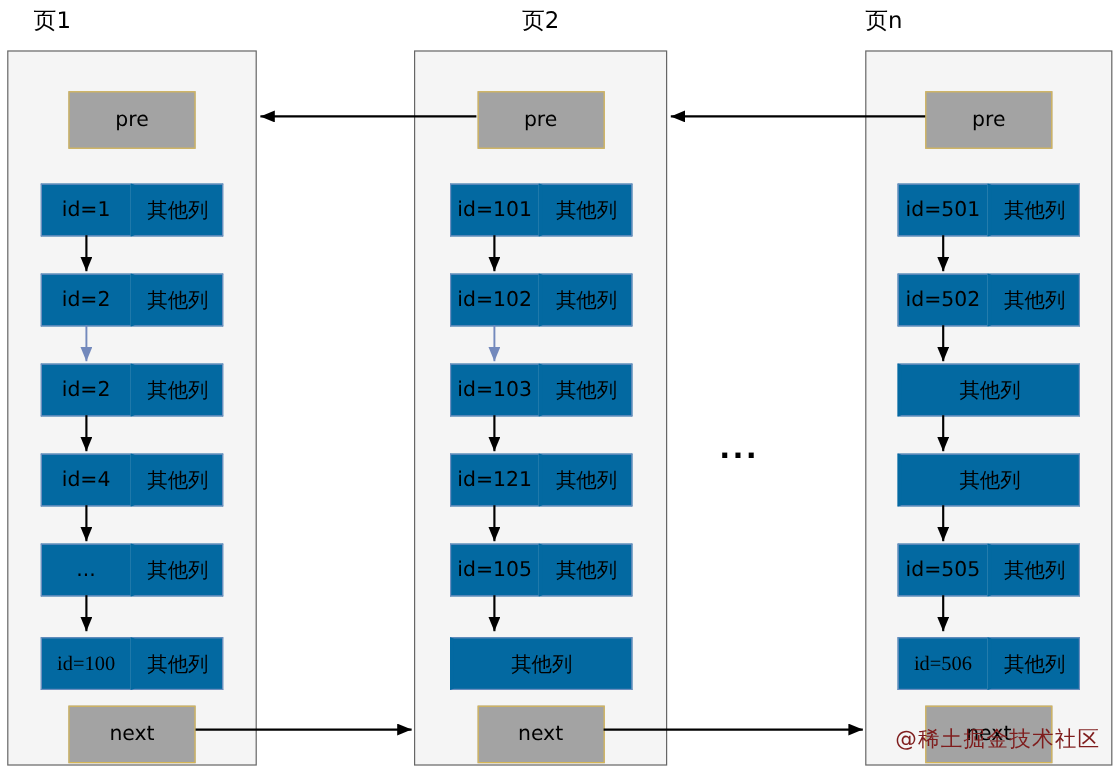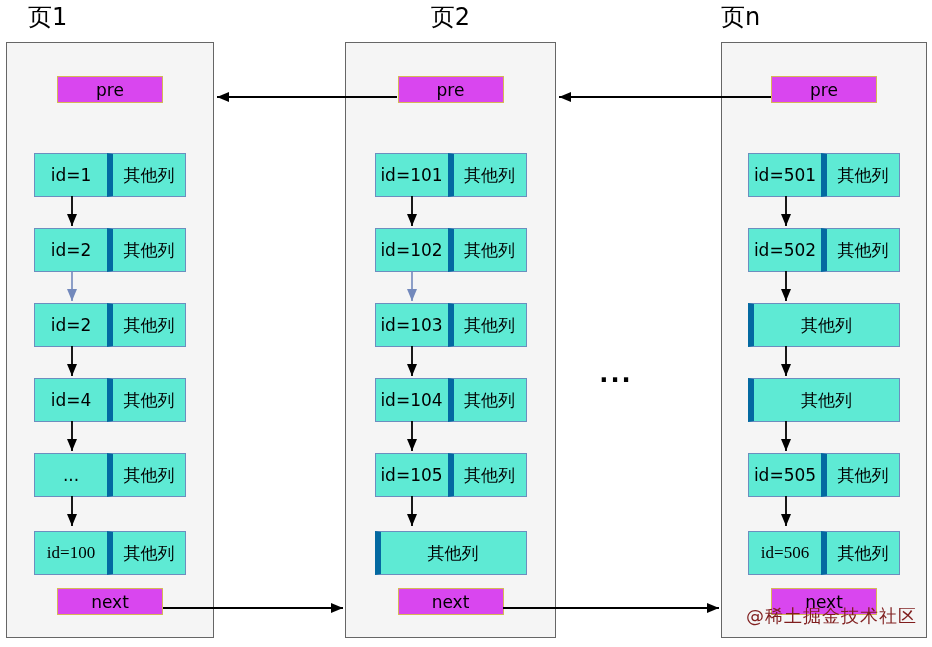--- a/index.html
+++ b/index.html
@@ -7,44 +7,44 @@
     position:relative;width:932px;height:647px;background:#ffffff;overflow:hidden;
     font-family:"DejaVu Sans","Liberation Sans",sans-serif;color:#000;
   }
   .page{
     position:absolute;top:42px;height:596px;background:#F5F5F5;
     border:1.5px solid #666666;box-sizing:border-box;
   }
   #page-1{left:6px;width:208px;}
   #page-2{left:345px;width:211px;}
   #page-n{left:721px;width:206px;}
-  .page-title{position:absolute;top:4px;font-size:24px;line-height:26px;}
+  .page-title{position:absolute;top:4px;font-size:19px;line-height:26px;}
   #title-1{left:28px;}
   #title-2{left:345px;width:211px;text-align:center;}
   #title-n{left:721px;width:206px;text-align:left;}
   .plabel{
     position:absolute;left:50%;transform:translateX(-50%);
-    width:106px;height:27px;background:#d946ef;border:1.5px solid #D6B656;
+    width:106px;height:48px;background:#a3a3a3;border:1.5px solid #D6B656;
     box-sizing:border-box;display:flex;align-items:center;justify-content:center;
     font-size:17px;
   }
   .pre{top:33px;}
   .next{top:545px;}
   .row{
     position:absolute;left:50%;transform:translateX(-50%);
     width:152px;height:44px;display:flex;box-sizing:border-box;
   }
   .r0{top:110px;}.r1{top:185px;}.r2{top:260px;}.r3{top:335px;}.r4{top:410px;}.r5{top:488px;font-family:Liberation Serif, serif;}
   .cell{
-    flex:1;background:#5eead4;border:1px solid #6C8EBF;box-sizing:border-box;
+    flex:1;background:#0369a1;border:1px solid #6C8EBF;box-sizing:border-box;
     display:flex;align-items:center;justify-content:center;font-size:17px;
     white-space:nowrap;overflow:hidden;
   }
   .cell.id{border-right:none;}
-  .cell.other{border-left:6px solid #0369a1;}
+  .cell.other{border-left:3px solid #0369a1;}
   #arrow-layer{position:absolute;left:0;top:0;width:932px;height:647px;pointer-events:none;z-index:4;}
   .arrow{stroke:#000000;stroke-width:1.8;fill:none;}
   .arrow-blue{stroke:#7389BC;stroke-width:1.6;fill:none;}
   #ellipsis{position:absolute;left:590px;top:360px;width:52px;text-align:center;font-size:24px;font-weight:bold;letter-spacing:2px;}
   #watermark{position:absolute;left:746px;top:604px;font-size:18px;color:#7f1d1d;z-index:6;letter-spacing:1px;}
 </style>
 </head>
 <body>
 
 <div id="canvas">
@@ -90,21 +90,21 @@
     </div>
     <div class="row r1">
       <div class="cell id">id=102</div>
       <div class="cell other">其他列</div>
     </div>
     <div class="row r2">
       <div class="cell id">id=103</div>
       <div class="cell other">其他列</div>
     </div>
     <div class="row r3">
-      <div class="cell id">id=104</div>
+      <div class="cell id">id=121</div>
       <div class="cell other">其他列</div>
     </div>
     <div class="row r4">
       <div class="cell id">id=105</div>
       <div class="cell other">其他列</div>
     </div>
     <div class="row r5">
       <div class="cell other">其他列</div>
     </div>
     <div class="plabel next">next</div>

